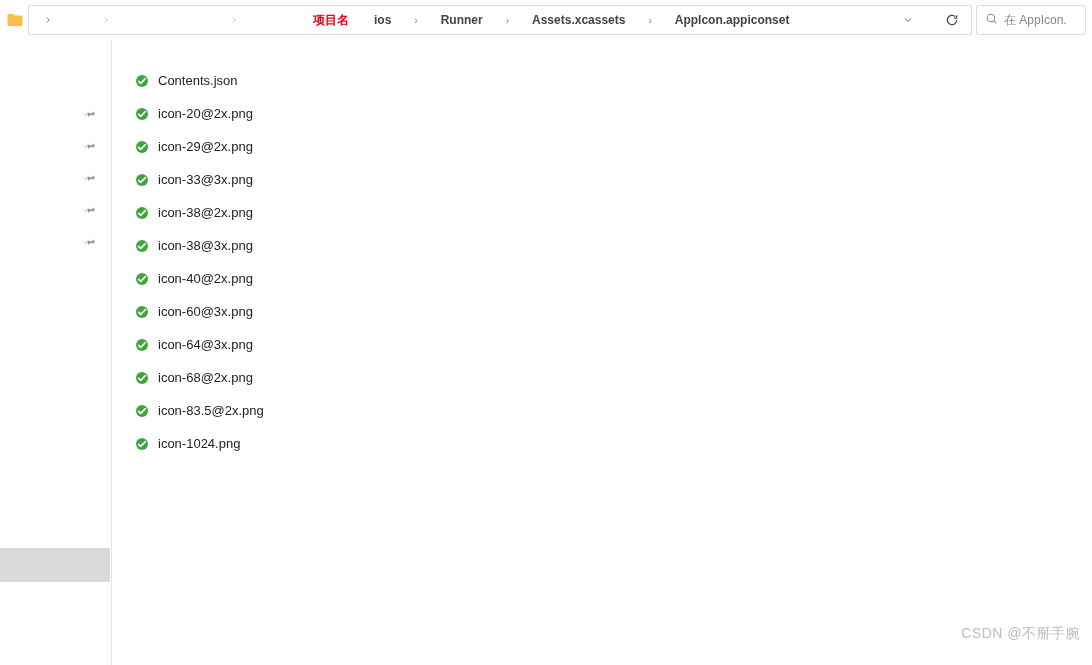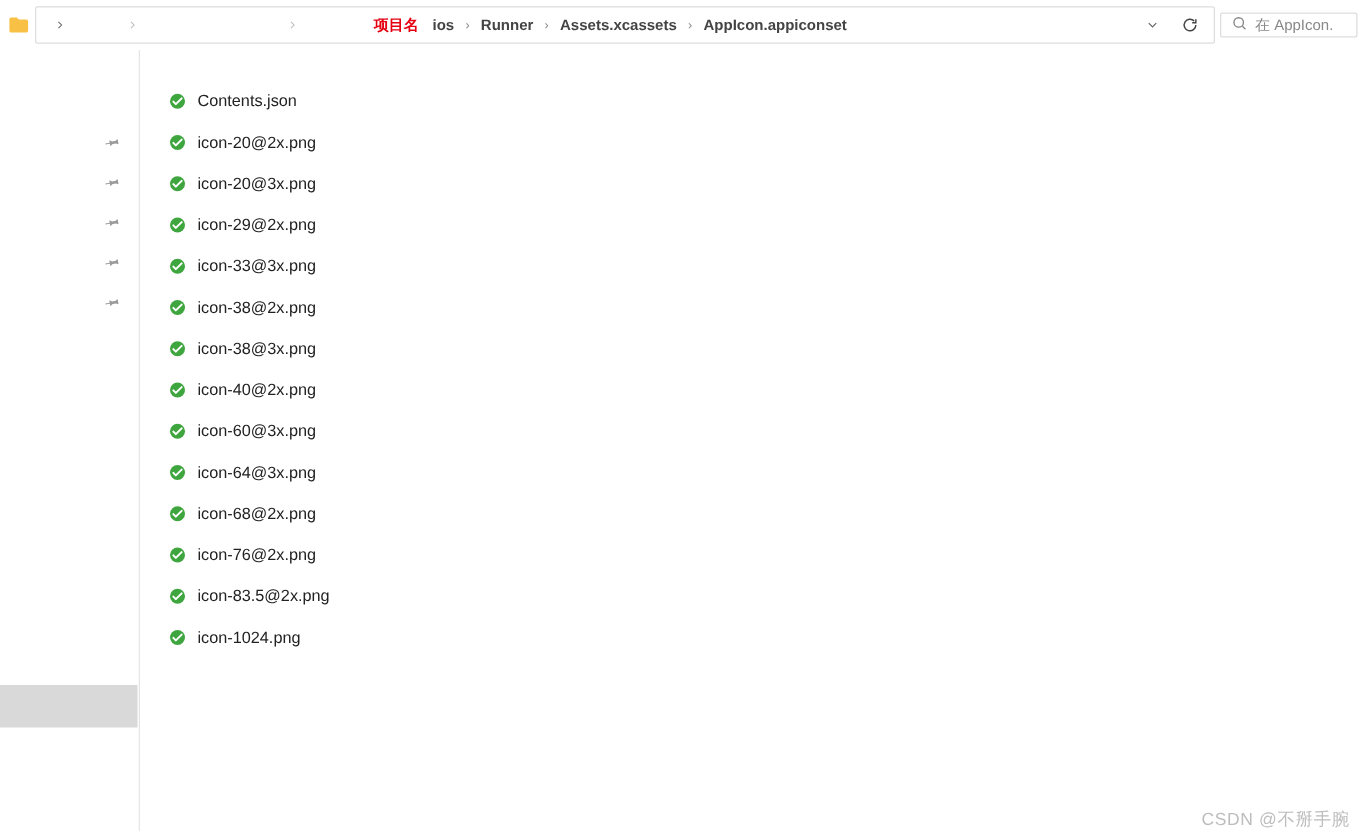--- a/index.html
+++ b/index.html
@@ -25,40 +25,40 @@
       display: inline-flex; align-items: center; justify-content: center;
     }
     .address-bar {
       flex: 1;
       border: 1px solid #ddd;
       border-radius: 2px;
       height: 30px;
       display: flex;
       align-items: center;
       padding: 0 6px;
-      gap: 4px;
+      gap: 18px;
       font-size: 12px;
       color: #444;
       background: #fff;
       min-width: 0;
     }
     .nav-sep { color: #888; padding: 0 2px; font-size: 10px; }
     .crumb { padding: 2px 3px; cursor: pointer; white-space: nowrap; font-weight: bold; }
     .annotation { color: #e60012; font-weight: bold; padding: 0 4px; }
     .addr-spacer { flex: 1; }
     .addr-btn {
       width: 26px; height: 28px;
       display: inline-flex; align-items: center; justify-content: center;
       cursor: pointer; color: #555;
     }
     .search-box {
       width: 110px;
       border: 1px solid #ddd;
       border-radius: 2px;
-      height: 20px;
+      height: 30px;
       display: flex;
       align-items: center;
       padding: 0 8px;
       gap: 6px;
       color: #888;
       overflow: hidden;
     }
     .search-box input {
       border: none; outline: none; font-size: 12px; width: 100%;
       color: #333; background: transparent;
@@ -112,21 +112,21 @@
     }
     .file-row .badge {
       width: 16px; height: 16px; position: relative; display:inline-flex; align-items:center; justify-content:center;
     }
     .file-row .badge svg { width: 16px; height: 16px; }
     .file-name { font-size: 13px; color: #222; }
 
     .watermark {
       position: absolute;
       right: 12px;
-      bottom: 0;
+      bottom: 22px;
       color: #bdbdbd;
       font-size: 14px;
       letter-spacing: 0.5px;
       pointer-events: none;
     }
 
     .masked {
       color: transparent;
       min-width: 36px;
       height: 16px;
@@ -251,29 +251,20 @@
           </span>
           <span class="file-name">icon-20@2x.png</span>
         </div>
         <div class="file-row">
           <span class="badge">
             <svg viewBox="0 0 24 24">
               <circle cx="12" cy="12" r="9" fill="#3fa63f"></circle>
               <path d="M7 12.5l3 3 7-7" stroke="#fff" stroke-width="2.4" fill="none" stroke-linecap="round" stroke-linejoin="round"></path>
             </svg>
           </span>
-          <span class="file-name">icon-20@3x.png</span>
-        </div>
-        <div class="file-row">
-          <span class="badge">
-            <svg viewBox="0 0 24 24">
-              <circle cx="12" cy="12" r="9" fill="#3fa63f"></circle>
-              <path d="M7 12.5l3 3 7-7" stroke="#fff" stroke-width="2.4" fill="none" stroke-linecap="round" stroke-linejoin="round"></path>
-            </svg>
-          </span>
           <span class="file-name">icon-29@2x.png</span>
         </div>
         <div class="file-row">
           <span class="badge">
             <svg viewBox="0 0 24 24">
               <circle cx="12" cy="12" r="9" fill="#3fa63f"></circle>
               <path d="M7 12.5l3 3 7-7" stroke="#fff" stroke-width="2.4" fill="none" stroke-linecap="round" stroke-linejoin="round"></path>
             </svg>
           </span>
           <span class="file-name">icon-33@3x.png</span>
@@ -324,29 +315,20 @@
           <span class="file-name">icon-64@3x.png</span>
         </div>
         <div class="file-row">
           <span class="badge">
             <svg viewBox="0 0 24 24">
               <circle cx="12" cy="12" r="9" fill="#3fa63f"></circle>
               <path d="M7 12.5l3 3 7-7" stroke="#fff" stroke-width="2.4" fill="none" stroke-linecap="round" stroke-linejoin="round"></path>
             </svg>
           </span>
           <span class="file-name">icon-68@2x.png</span>
-        </div>
-        <div class="file-row">
-          <span class="badge">
-            <svg viewBox="0 0 24 24">
-              <circle cx="12" cy="12" r="9" fill="#3fa63f"></circle>
-              <path d="M7 12.5l3 3 7-7" stroke="#fff" stroke-width="2.4" fill="none" stroke-linecap="round" stroke-linejoin="round"></path>
-            </svg>
-          </span>
-          <span class="file-name">icon-76@2x.png</span>
         </div>
         <div class="file-row">
           <span class="badge">
             <svg viewBox="0 0 24 24">
               <circle cx="12" cy="12" r="9" fill="#3fa63f"></circle>
               <path d="M7 12.5l3 3 7-7" stroke="#fff" stroke-width="2.4" fill="none" stroke-linecap="round" stroke-linejoin="round"></path>
             </svg>
           </span>
           <span class="file-name">icon-83.5@2x.png</span>
         </div>

